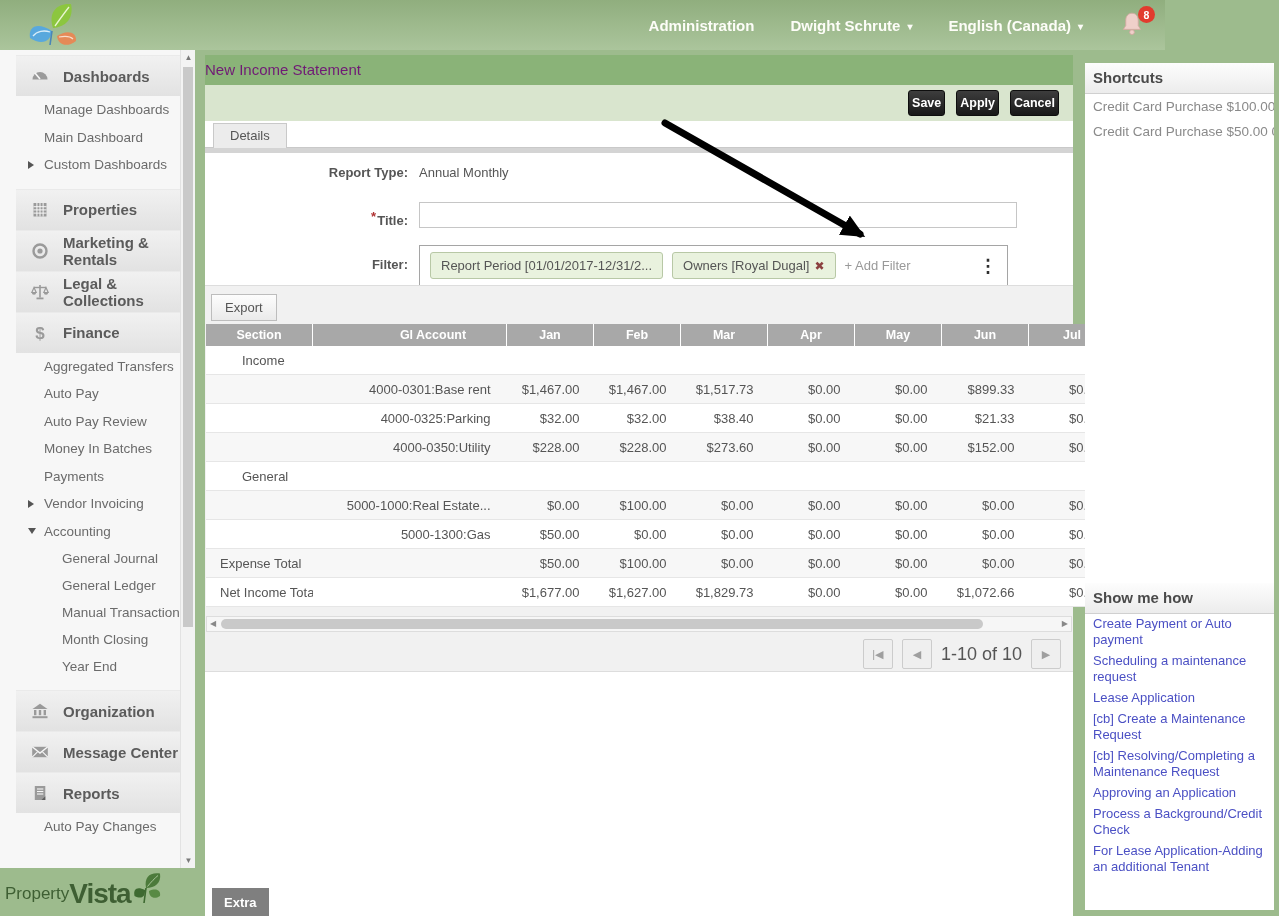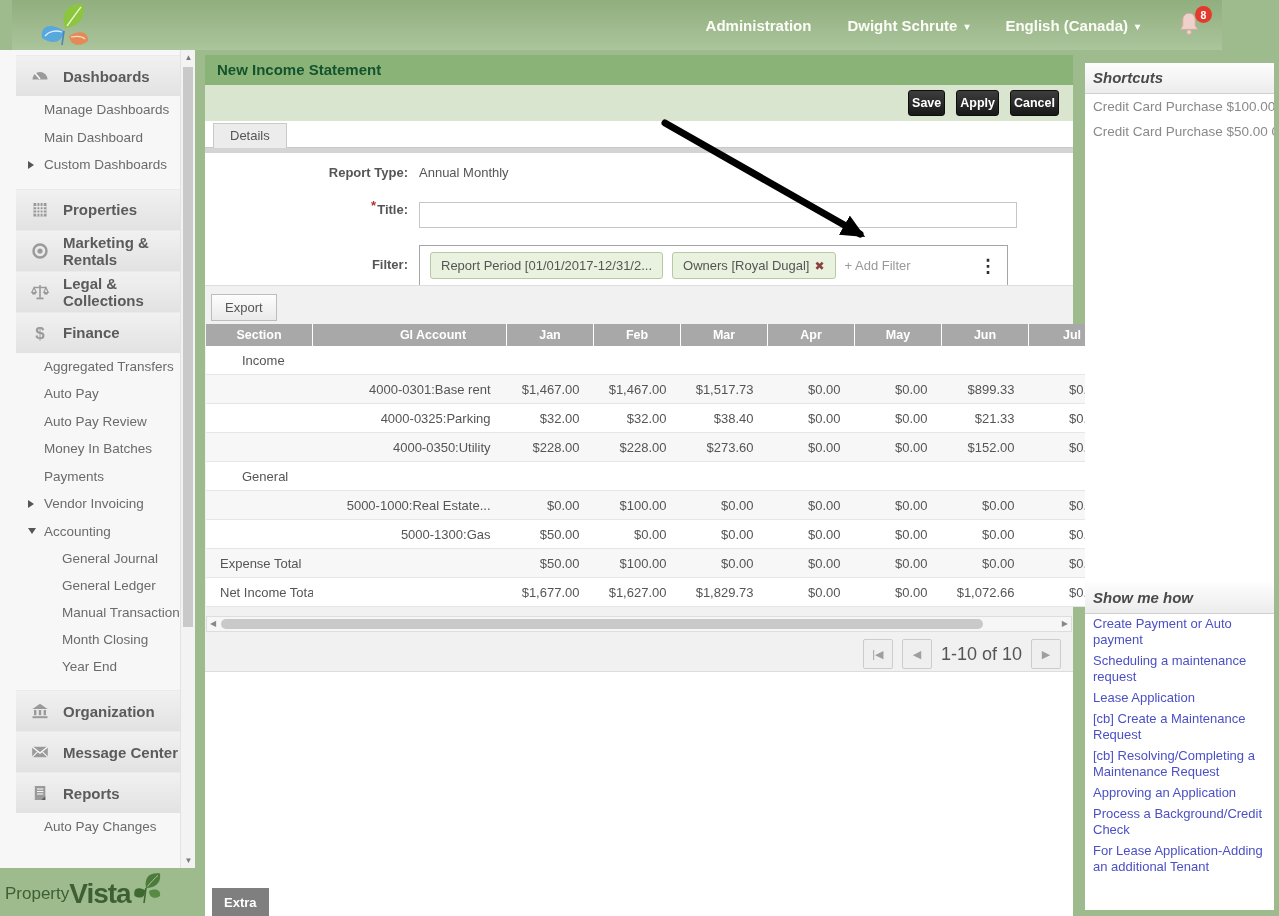--- a/index.html
+++ b/index.html
@@ -1,21 +1,21 @@
 <!DOCTYPE html>
 <html><head>
 <meta charset="utf-8">
 <style>
   html,body{margin:0;padding:0;background:#9dbb8d;}
   .stage{position:relative;width:1279px;height:916px;overflow:hidden;
          font-family:"Liberation Sans",sans-serif;background:#9dbb8d;}
 
   
-  .topbar{position:absolute;left:12px;top:0;width:1165px;height:50px;
-          background:linear-gradient(180deg,#90ae7e,#abc59c);padding-left:45px;}
+  .topbar{position:absolute;left:0;top:0;width:1165px;height:50px;
+          background:linear-gradient(180deg,#90ae7e,#abc59c);}
   .top-logo{position:absolute;left:24px;top:1px;}
   .topbar-right{position:absolute;right:18px;top:0;height:50px;display:flex;
                 align-items:center;gap:36px;color:#fdfdf8;font-weight:bold;font-size:15px;}
   .topmenu{display:flex;align-items:center;gap:7px;cursor:pointer;white-space:nowrap;}
   .caret{font-size:10px;position:relative;top:1px;}
   .bell-wrap{position:relative;width:28px;height:30px;}
   .badge{position:absolute;top:-4px;right:-8px;min-width:17px;height:17px;background:#e23b2e;
          color:#fff;border-radius:50%;font-size:10.5px;font-weight:bold;display:flex;
          align-items:center;justify-content:center;padding:0 2px;box-sizing:border-box;}
 
@@ -39,39 +39,39 @@
   .side-thumb{position:absolute;left:2px;top:17px;width:10px;height:560px;background:#c9c9c9;cursor:pointer;}
 
   
   .brand{position:absolute;left:5px;top:876px;display:flex;align-items:center;color:#3e5f33;}
   .brand-prefix{font-size:17px;}
   .brand-name{font-size:28px;font-weight:bold;letter-spacing:-1px;line-height:1;}
   .brand-leaf{margin-left:2px;position:relative;top:-4px;}
 
   
   .main{position:absolute;left:205px;top:55px;width:868px;height:861px;background:#fff;}
-  .main-header{height:30px;background:#8ab378;color:#14532d;font-weight:bold;font-size:15px;
-               line-height:30px;padding-left:12px;}
+  .main-header{height:30px;background:#8ab378;color:#701a75;font-weight:normal;font-size:15px;
+               line-height:30px;}
   .toolbar{height:36px;background:#d9e5ce;display:flex;justify-content:flex-end;align-items:center;
            gap:11px;padding-right:14px;}
   .btn-dark{background:linear-gradient(#3d3d3d,#181818);color:#fff;font-weight:bold;font-size:12.5px;
             padding:5px 3px;border-radius:3px;border:1px solid #0e0e0e;cursor:pointer;
             font-family:"Liberation Sans",sans-serif;}
   .tabstrip{height:27px;border-bottom:1px solid #c9c9c9;padding-left:8px;box-sizing:border-box;}
   .tab{display:inline-block;margin-top:2px;padding:4px 16px 5px;background:#ececec;
        border:1px solid #c9c9c9;border-bottom:none;font-size:13px;color:#555;cursor:pointer;}
   .gray-band{height:5px;background:#d4d4d4;}
 
   .form-area{position:relative;}
   .frow{display:flex;align-items:flex-start;}
   .flabel{flex:0 0 203px;text-align:right;font-weight:bold;color:#555;font-size:13px;}
   .fvalue{margin-left:11px;font-size:13px;color:#555;}
   .req{color:#b03232;font-size:13px;position:relative;top:-4px;margin-right:1px;}
   .row-reporttype{margin-top:12px;}
-  .row-title{margin-top:22px;}
+  .row-title{margin-top:22px;align-items:flex-end;}
   .title-input{margin-left:11px;width:584px;height:24px;border:1px solid #c6c6c6;
                font-family:"Liberation Sans",sans-serif;font-size:13px;padding:0 6px;}
   .row-filter{margin-top:17px;}
   .filter-box{margin-left:11px;width:589px;height:41px;border:1px solid #a5a5a5;display:flex;
               align-items:center;padding:0 10px;box-sizing:border-box;}
   .chips{display:flex;align-items:center;}
   .chip{background:#e9f2de;border:1px solid #b8c8a6;border-radius:3px;padding:5px 10px;
         font-size:13px;color:#555;margin-right:9px;white-space:nowrap;cursor:pointer;}
   .chip-x{color:#8b4040;font-size:12px;margin-left:5px;cursor:pointer;}
   .add-filter{color:#999;font-size:13px;cursor:pointer;}
@@ -105,21 +105,21 @@
         color:#9f9f9f;font-size:11px;display:flex;align-items:center;justify-content:center;cursor:pointer;}
   .ptext{font-size:18px;color:#555;}
 
   .extra-btn{position:absolute;left:7px;bottom:0;min-width:54px;height:28px;background:#7f7f7f;color:#fff;
              font-weight:bold;font-size:13px;border:none;display:flex;align-items:center;
              justify-content:center;padding:0 12px;cursor:pointer;font-family:"Liberation Sans",sans-serif;}
 
   
   .rightpanel{position:absolute;left:1085px;top:63px;width:189px;height:847px;background:#fff;overflow:hidden;}
   .panel-head{padding:6px 8px 7px;background:linear-gradient(#fdfdfd,#ececec);
-              border-bottom:1px solid #d0d0d0;font-weight:bold;font-size:15px;color:#4a4a4a;font-style:italic;}
+              border-bottom:1px solid #d0d0d0;font-weight:bold;font-size:15px;color:#4a4a4a;}
   .shortcut-link{padding:5px 8px;font-size:13.5px;color:#8a8a8a;white-space:nowrap;overflow:hidden;cursor:pointer;}
   .show-section{position:absolute;top:520px;left:0;right:0;}
   .help-link{padding:2px 8px 3px;font-size:13px;color:#4b50c4;line-height:16px;cursor:pointer;}
 
   
   .anno{position:absolute;left:560px;top:105px;width:340px;height:160px;pointer-events:none;z-index:6;}
 </style>
 </head>
 <body>
 

